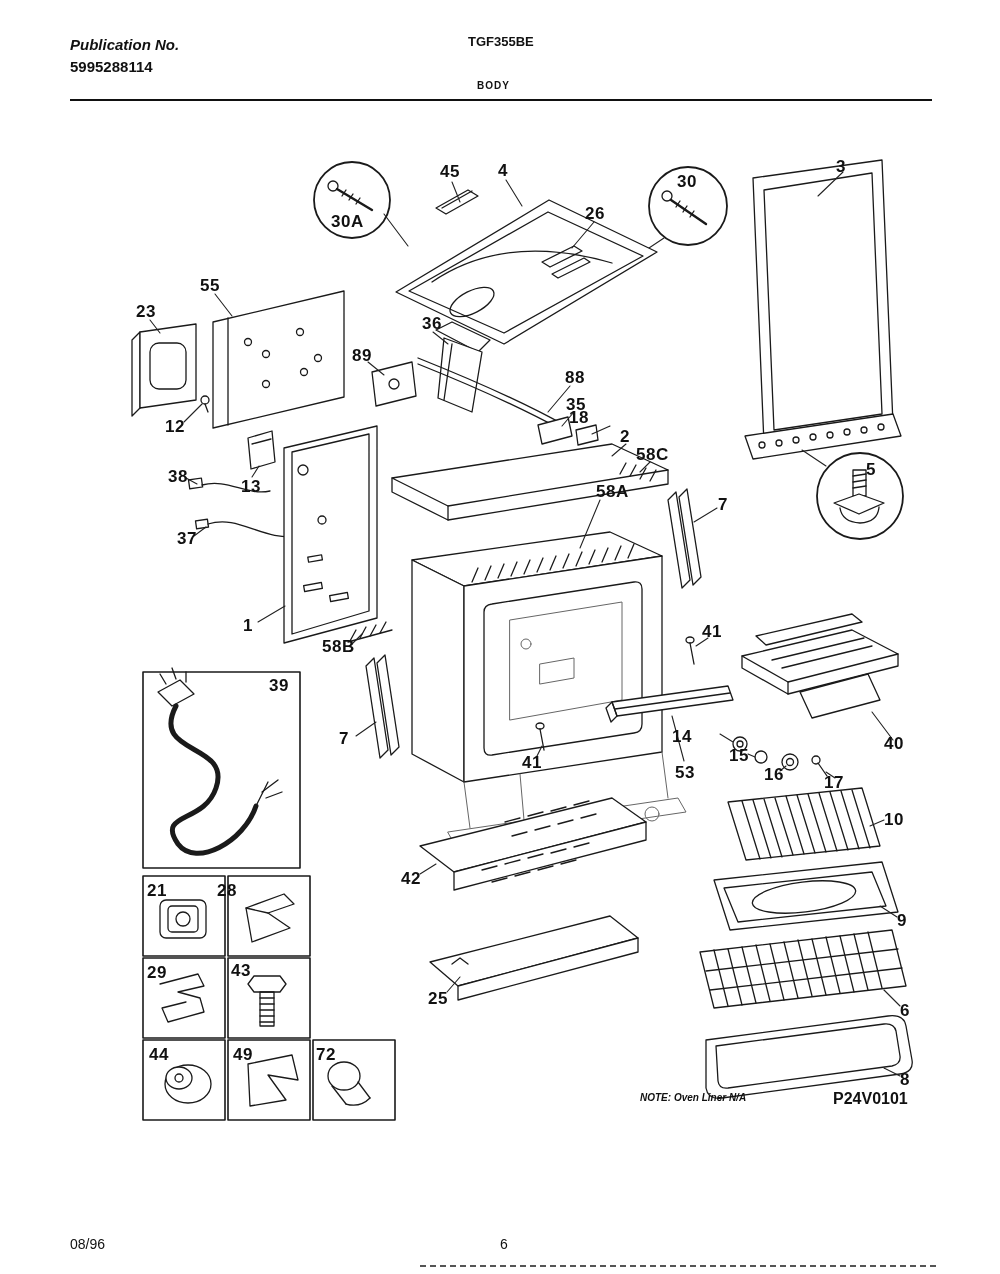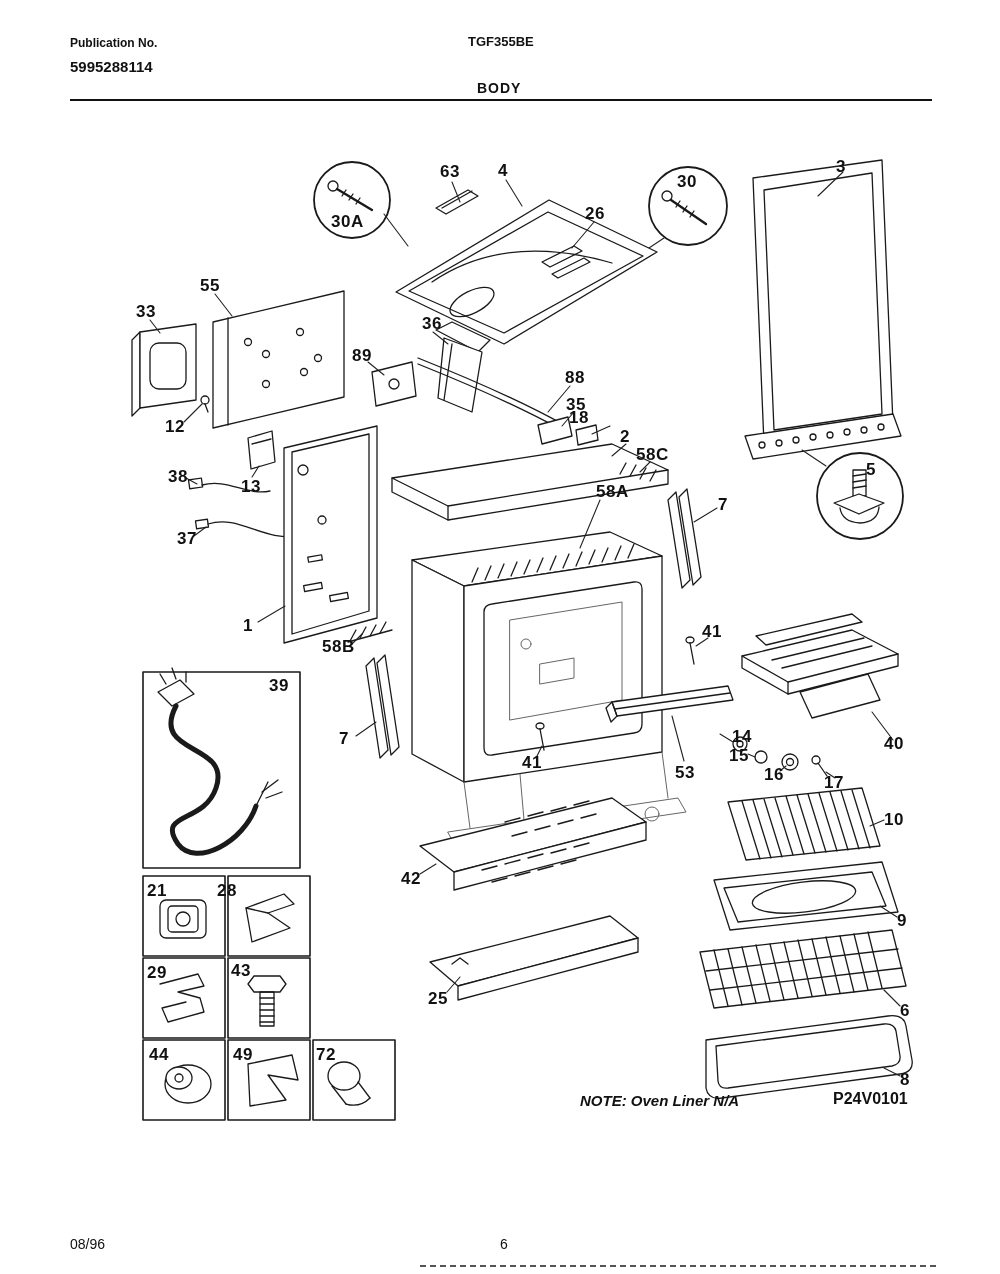--- a/index.html
+++ b/index.html
@@ -1,28 +1,28 @@
 <!DOCTYPE html>
 <html><head>
 <meta charset="utf-8">
 <style>
   * { margin:0; padding:0; box-sizing:border-box; }
   html,body { background:#fff; }
   body { font-family:"Liberation Sans", sans-serif; color:#111; }
   .page { position:relative; width:1000px; height:1274px; background:#fff; overflow:hidden; }
 
-  .hdr-pub-label  { position:absolute; left:70px;  top:36px;  font-size:12px; font-weight:bold; }
+  .hdr-pub-label  { position:absolute; left:70px;  top:36px;  font-size:15px; font-weight:bold;font-style:italic; }
   .hdr-pub-number { position:absolute; left:70px;  top:58px;  font-size:15px; font-weight:bold;text-align:center; }
   .hdr-model      { position:absolute; left:468px; top:34px;  font-size:13px; font-weight:bold; }
-  .hdr-section    { position:absolute; left:477px; top:80px;  font-size:14px; font-weight:bold; letter-spacing:1px; }
+  .hdr-section    { position:absolute; left:477px; top:80px;  font-size:10px; font-weight:bold; letter-spacing:1px; }
   .hdr-rule       { position:absolute; left:70px;  top:99px;  width:862px; height:2px; background:#111; }
 
   .callout { position:absolute; font-size:17px; font-weight:bold; letter-spacing:.5px; white-space:nowrap; }
 
-  .note-text   { position:absolute; left:580px; top:1092px; font-size:15px; font-weight:bold; font-style:italic; }
+  .note-text   { position:absolute; left:640px; top:1092px; font-size:10px; font-weight:bold; font-style:italic; }
   .drawing-num { position:absolute; left:833px; top:1090px; font-size:16px; font-weight:bold;text-align:right; }
 
   .ftr-date { position:absolute; left:70px;  top:1236px; font-size:14px; }
   .ftr-page { position:absolute; left:500px; top:1236px; font-size:14px; }
   .bottom-dashes { position:absolute; left:420px; top:1265px; width:516px; height:0; border-top:2px dashed #555; }
 
   svg.d { position:absolute; left:0; top:0; }
   .d path, .d line, .d polygon, .d polyline, .d rect, .d circle, .d ellipse {
     stroke:#1a1a1a; stroke-width:1.3; fill:none; stroke-linecap:round; stroke-linejoin:round;
   }
@@ -450,49 +450,49 @@
       <line class="ld" x1="893" y1="740" x2="872" y2="712"></line>
       <line class="ld" x1="420" y1="874" x2="436" y2="864"></line>
       <line class="ld" x1="884" y1="820" x2="870" y2="826"></line>
       <line class="ld" x1="897" y1="917" x2="880" y2="906"></line>
       <line class="ld" x1="447" y1="992" x2="460" y2="977"></line>
       <line class="ld" x1="900" y1="1006" x2="884" y2="990"></line>
       <line class="ld" x1="900" y1="1076" x2="884" y2="1068"></line>
     </g>
   </svg>
 
-  <div class="callout" style="left:440px;top:162px">63</div>
+  <div class="callout" style="left:440px;top:162px">45</div>
   <div class="callout" style="left:498px;top:161px">4</div>
   <div class="callout" style="left:677px;top:172px">30</div>
   <div class="callout" style="left:836px;top:157px">3</div>
   <div class="callout" style="left:331px;top:212px">30A</div>
   <div class="callout" style="left:585px;top:204px">26</div>
   <div class="callout" style="left:200px;top:276px">55</div>
-  <div class="callout" style="left:136px;top:302px">33</div>
+  <div class="callout" style="left:136px;top:302px">23</div>
   <div class="callout" style="left:422px;top:314px">36</div>
   <div class="callout" style="left:352px;top:346px">89</div>
   <div class="callout" style="left:565px;top:368px">88</div>
   <div class="callout" style="left:566px;top:395px">35</div>
   <div class="callout" style="left:569px;top:408px">18</div>
   <div class="callout" style="left:620px;top:427px">2</div>
   <div class="callout" style="left:636px;top:445px">58C</div>
   <div class="callout" style="left:165px;top:417px">12</div>
   <div class="callout" style="left:168px;top:467px">38</div>
   <div class="callout" style="left:241px;top:477px">13</div>
   <div class="callout" style="left:596px;top:482px">58A</div>
   <div class="callout" style="left:718px;top:495px">7</div>
   <div class="callout" style="left:866px;top:460px">5</div>
   <div class="callout" style="left:177px;top:529px">37</div>
   <div class="callout" style="left:243px;top:616px">1</div>
   <div class="callout" style="left:322px;top:637px">58B</div>
   <div class="callout" style="left:702px;top:622px">41</div>
   <div class="callout" style="left:269px;top:676px">39</div>
   <div class="callout" style="left:339px;top:729px">7</div>
   <div class="callout" style="left:522px;top:753px">41</div>
-  <div class="callout" style="left:732px;top:727px">14</div>
+  <div class="callout" style="left:672px;top:727px">14</div>
   <div class="callout" style="left:729px;top:746px">15</div>
   <div class="callout" style="left:675px;top:763px">53</div>
   <div class="callout" style="left:764px;top:765px">16</div>
   <div class="callout" style="left:824px;top:773px">17</div>
   <div class="callout" style="left:884px;top:734px">40</div>
   <div class="callout" style="left:401px;top:869px">42</div>
   <div class="callout" style="left:884px;top:810px">10</div>
   <div class="callout" style="left:147px;top:881px">21</div>
   <div class="callout" style="left:217px;top:881px">28</div>
   <div class="callout" style="left:897px;top:911px">9</div>

